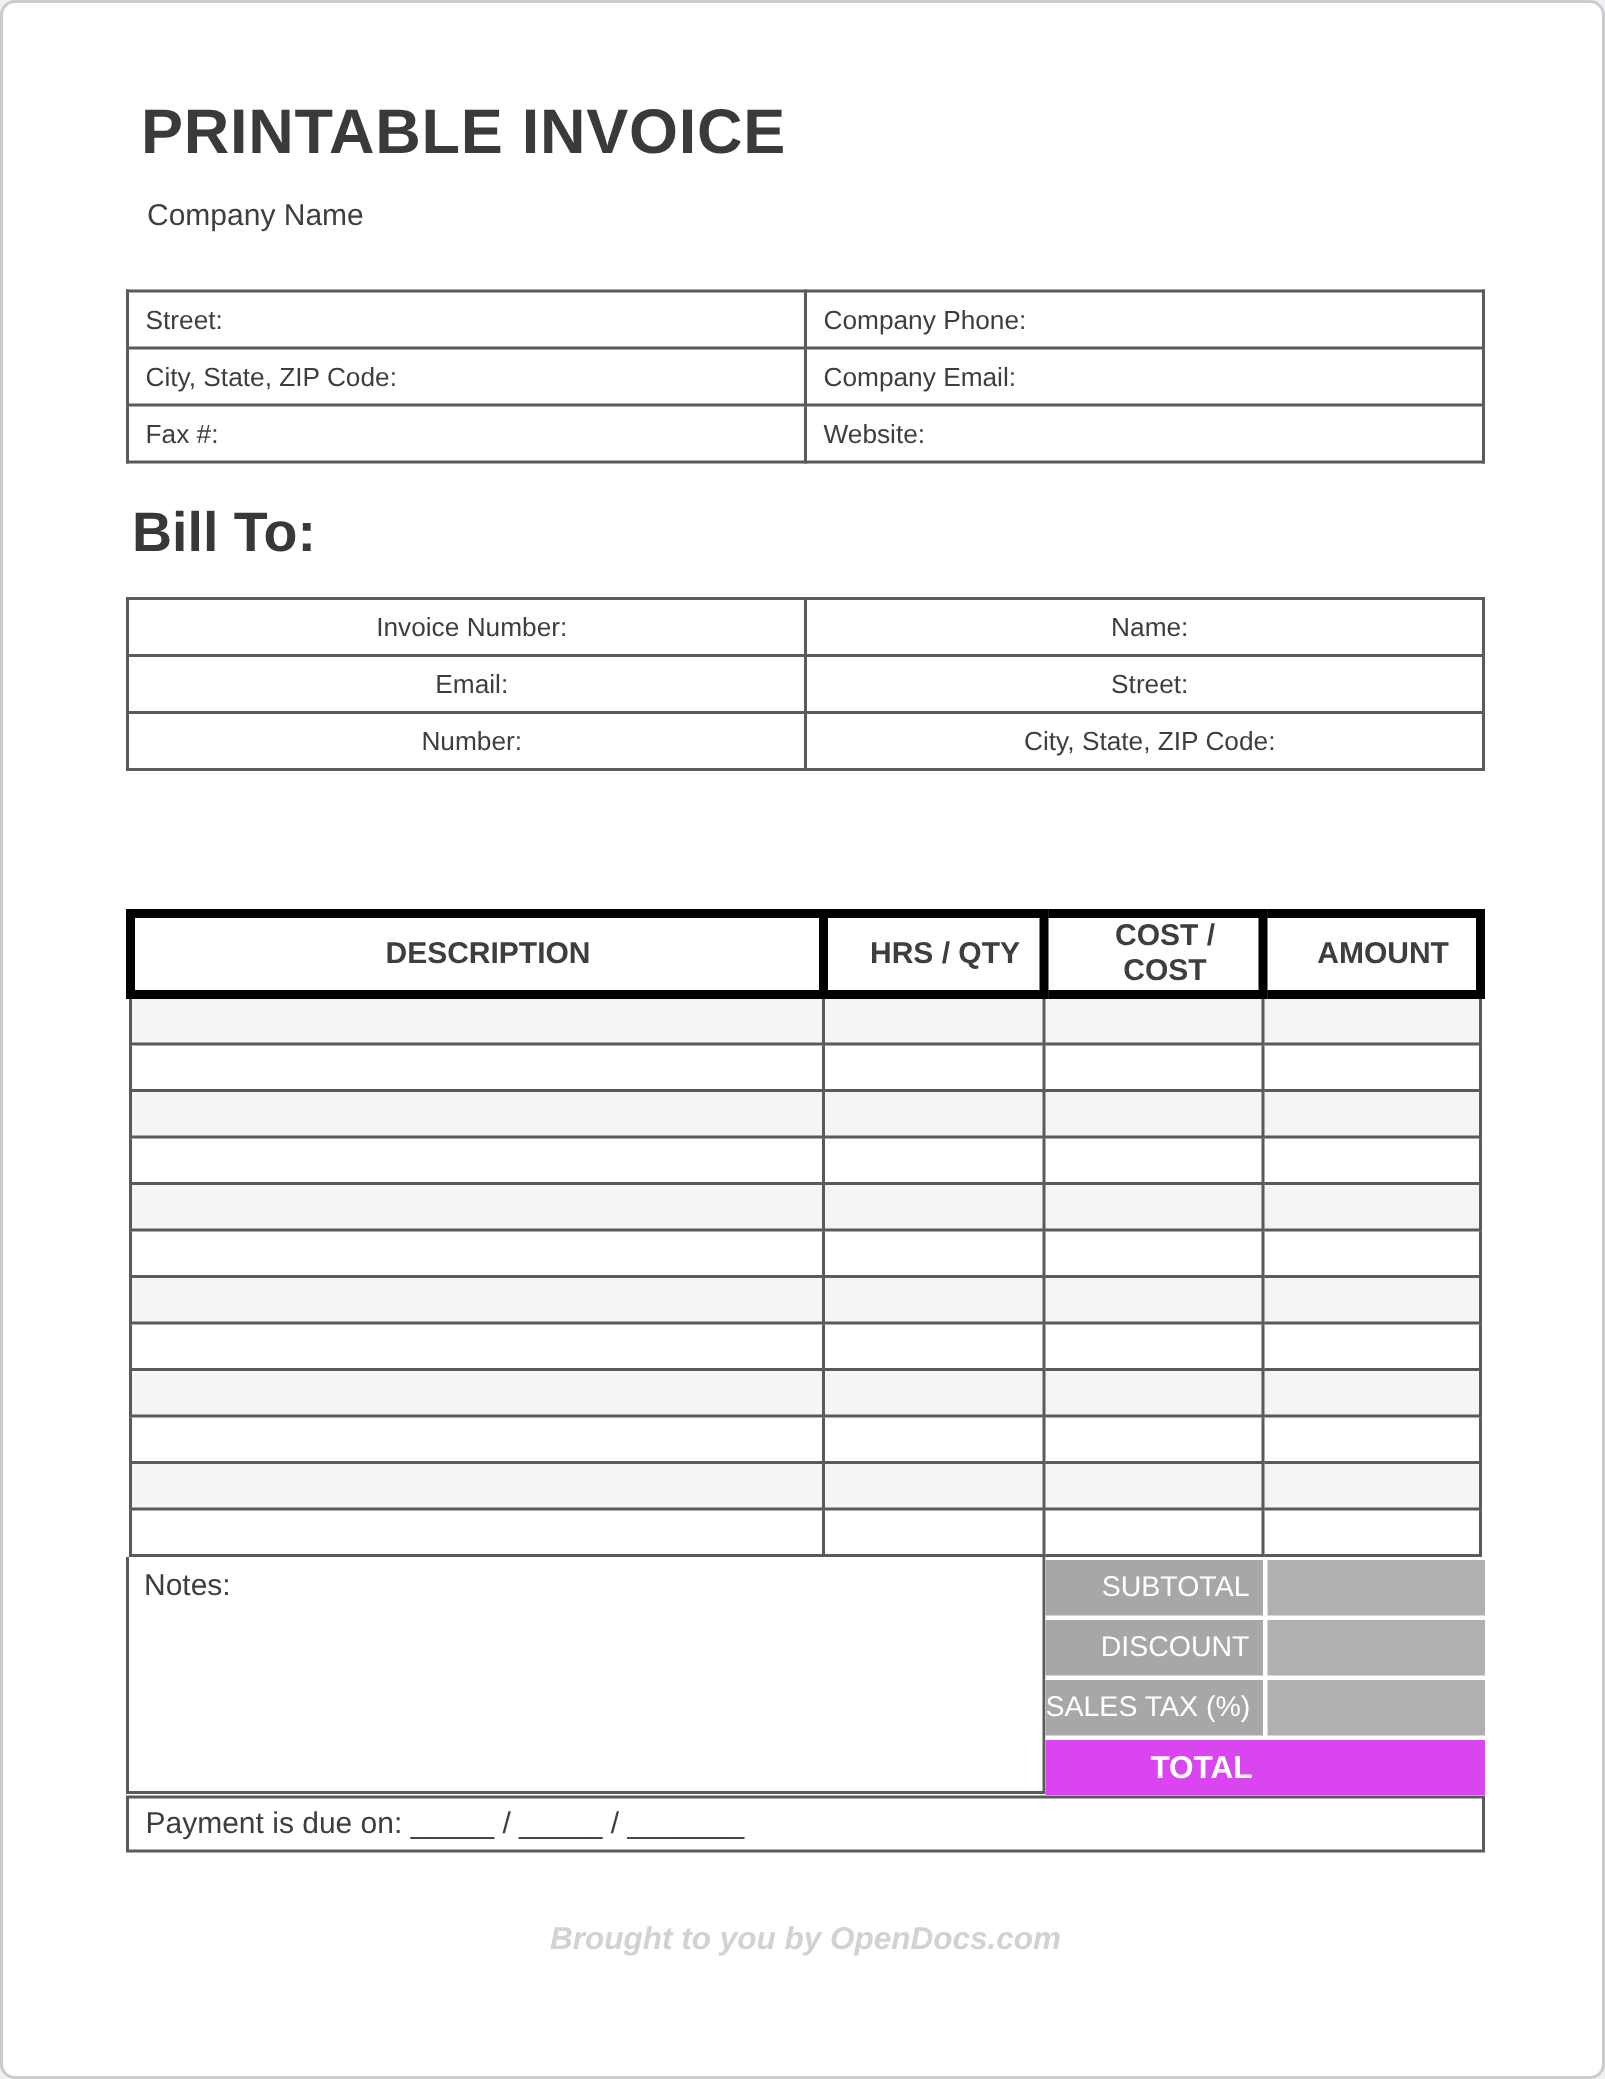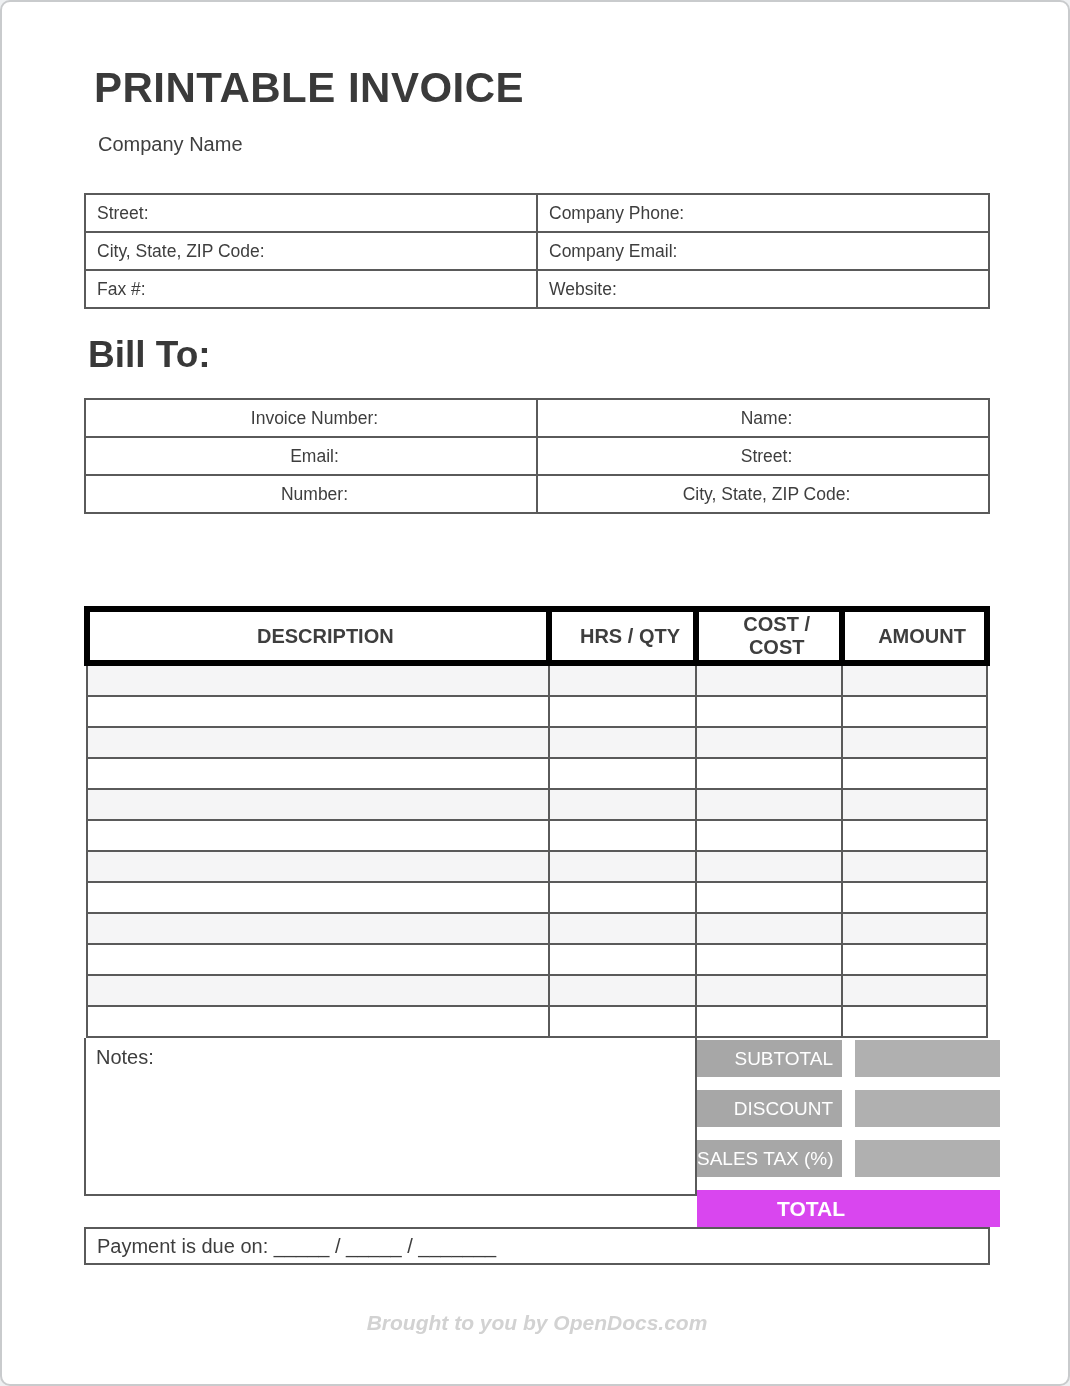--- a/index.html
+++ b/index.html
@@ -98,21 +98,21 @@
     padding: 8px 10px;
     font-size: 20px;
     color: #3e3e3e;
   }
   .totals {
     box-sizing: border-box;
     width: 293px;
     display: grid;
     grid-template-columns: 145px 145px;
     grid-auto-rows: 37px;
-    gap: 13px;
+    gap: 3px;
     padding-top: 2px;
     background: #ffffff;
   }
   .totals .label-cell {
     background: #a7a7a7;
     color: #ffffff;
     font-size: 19px;
     line-height: 37px;
     text-align: right;
     padding-right: 9px;

